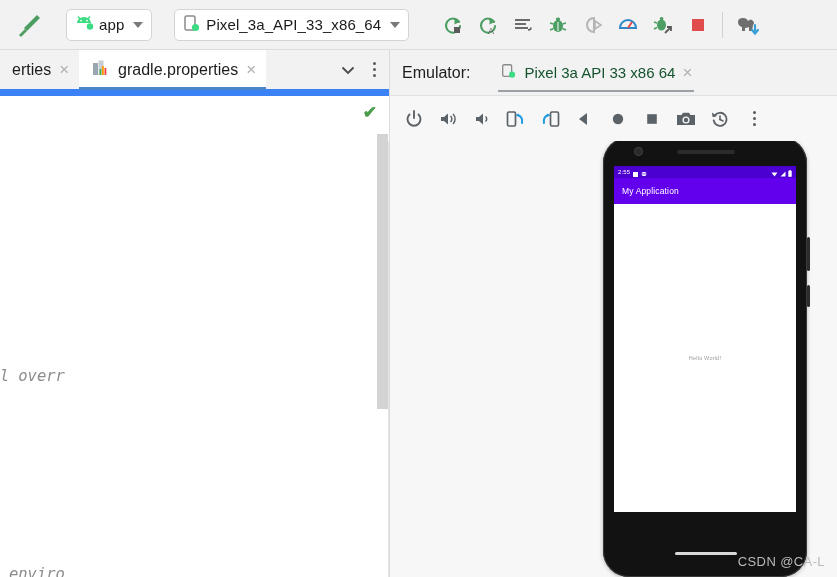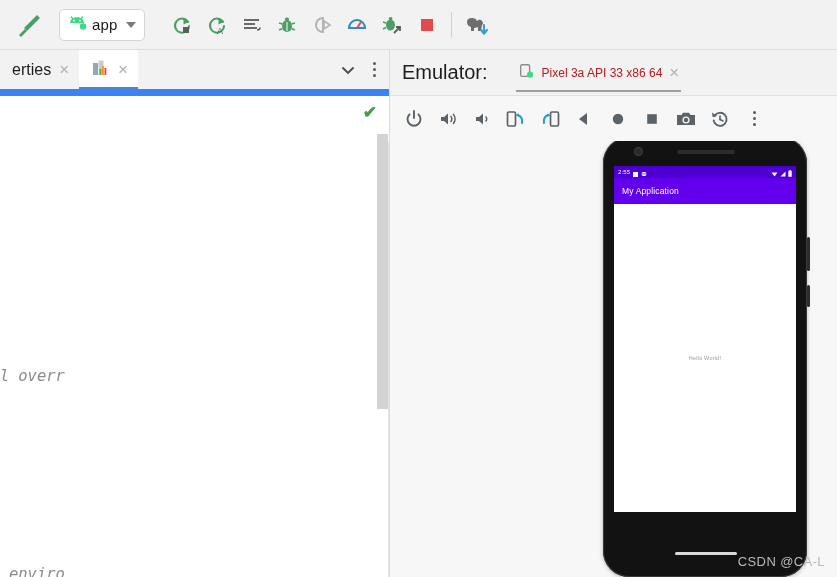--- a/index.html
+++ b/index.html
@@ -10,21 +10,21 @@
     color:#2b2b2b;
     font-size:13px;
     -webkit-font-smoothing:antialiased;
   }
   #app { position:relative; width:837px; height:577px; background:#f7f7f7; }
 
   
   .toolbar {
     position:absolute; left:0; top:0; width:837px; height:50px;
     background:#f2f2f2; border-bottom:1px solid #dcdcdc;
-    display:flex; align-items:center; padding-left:14px; gap:15px;
+    display:flex; align-items:center; padding-left:14px; gap:22px;
   }
   .tb-icon { width:30px; height:30px; display:flex; align-items:center; justify-content:center; cursor:pointer; }
   .hammer { width:26px; height:26px; }
 
   .combo {
     height:32px; background:#ffffff; border:1px solid #d4d4d4; border-radius:5px;
     display:flex; align-items:center; gap:5px; padding:0 8px 0 7px; cursor:pointer;
   }
   .combo-label { font-size:15px; color:#1a1a1a; letter-spacing:.1px; white-space:nowrap; }
   .caret { width:0;height:0;border-left:5px solid transparent;border-right:5px solid transparent;border-top:6px solid #7a7a7a; margin-left:4px;}
@@ -55,24 +55,24 @@
     position:absolute; top:0; left:-243px; width:1400px;
   }
   .code .ln { height:33px; }
   .inspect-ok { position:absolute; right:12px; top:6px; font-size:17px; color:#4a9b4a; font-weight:bold; }
   .vscroll { position:absolute; right:1px; top:38px; width:11px; height:275px; background:#d3d3d3; border-radius:0; }
   .editor-right-edge { position:absolute; right:0; top:46px; bottom:0; width:1px; background:#e3e3e3; }
 
   
   .emu-pane { position:absolute; left:389px; top:50px; width:448px; height:527px; background:#f7f7f7; border-left:1px solid #dcdcdc; }
   .emu-header { height:46px; display:flex; align-items:center; padding-left:12px; gap:26px; border-bottom:1px solid #e2e2e2; background:#f2f2f2; }
-  .emu-label { font-size:20px; color:#1d1d1d; }
+  .emu-label { font-size:16px; color:#1d1d1d; }
   .emu-tab { display:flex; align-items:center; gap:7px; position:relative; height:46px; padding:0 4px; cursor:pointer; }
   .emu-tab:after { content:""; position:absolute; left:2px; right:2px; bottom:4px; height:2px; background:#9aa0a6; }
-  .emu-tab-title { font-size:12px; color:#b91c1c; white-space:nowrap; }
+  .emu-tab-title { font-size:15px; color:#14532d; white-space:nowrap; }
 
   .emu-toolbar { height:45px; display:flex; align-items:center; gap:6px; padding-left:10px; background:#f7f7f7; }
   .emu-btn { width:28px; height:30px; display:flex; align-items:center; justify-content:center; cursor:pointer; }
 
   .emu-stage { position:relative; height:436px; background:#f7f7f7; overflow:hidden; }
 
   
   .device {
     position:absolute; left:213px; top:-4px; width:204px; height:440px;
     background:#121212; border-radius:26px;
@@ -125,20 +125,30 @@
           <line x1="16" y1="2.5" x2="13.5" y2="5.5" stroke="#3ddc84" stroke-width="1.4"></line>
           <circle cx="7" cy="6.6" r="0.9" fill="#ffffff"></circle>
           <circle cx="13" cy="6.6" r="0.9" fill="#ffffff"></circle>
           <circle cx="16" cy="12.5" r="3.2" fill="#3ddc84"></circle>
         </svg>
       </span>
       <span class="combo-label">app</span>
       <span class="caret"></span>
     </div>
 
+    <div class="combo">
+      <span>
+        <svg width="19" height="19" viewBox="0 0 19 19">
+          <rect x="3" y="2" width="10" height="14" rx="1.6" fill="none" stroke="#8b8b8b" stroke-width="1.5"></rect>
+          <circle cx="13.5" cy="13.5" r="3.6" fill="#3ddc84"></circle>
+        </svg>
+      </span>
+      <span class="combo-label">Pixel_3a_API_33_x86_64</span>
+      <span class="caret"></span>
+    </div>
 
     <div class="run-icons">
       <div class="tb-icon">
         <svg width="22" height="22" viewBox="0 0 22 22">
           <path d="M17 8 A7 7 0 1 0 18 12" fill="none" stroke="#4c9e63" stroke-width="2" stroke-linecap="round"></path>
           <path d="M12.5 3.5 L18.5 7.5 L12.5 10.5 Z" fill="#4c9e63"></path>
           <rect x="12" y="13" width="6" height="6" fill="#5c5c5c"></rect>
         </svg>
       </div>
       <div class="tb-icon">
@@ -214,20 +224,21 @@
       <div class="etab active">
         <span>
           <svg width="19" height="19" viewBox="0 0 19 19">
             <rect x="2" y="4" width="5" height="12" fill="#9aa7b0"></rect>
             <rect x="7.5" y="1.5" width="5" height="14.5" fill="#c5cdd3"></rect>
             <rect x="8.5" y="10" width="1.8" height="6" fill="#4caf50"></rect>
             <rect x="11" y="7" width="1.8" height="9" fill="#ff9800"></rect>
             <rect x="13.5" y="9" width="1.8" height="7" fill="#f44336"></rect>
           </svg>
         </span>
+        <span class="etab-title">gradle.properties</span>
         <span class="tab-close">×</span>
       </div>
       <div class="tabbar-actions">
         <div class="chev">
           <svg width="16" height="16" viewBox="0 0 16 16">
               <path d="M3 6 L8 11 L13 6" fill="none" stroke="#4a4a4a" stroke-width="1.8" stroke-linecap="round"></path>
             </svg>
         </div>
         <div class="kebab">
             <i></i>

